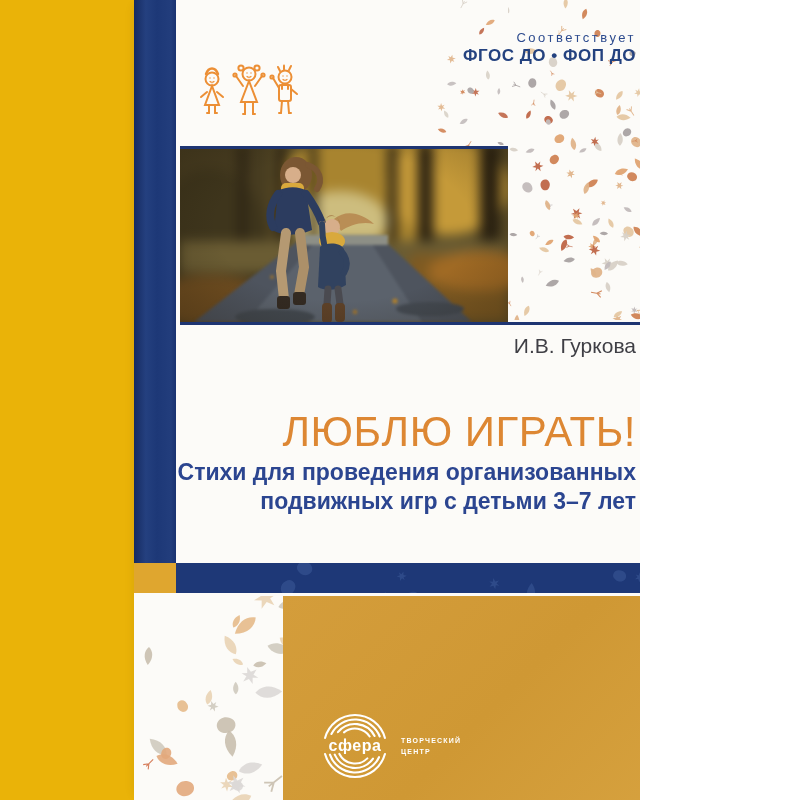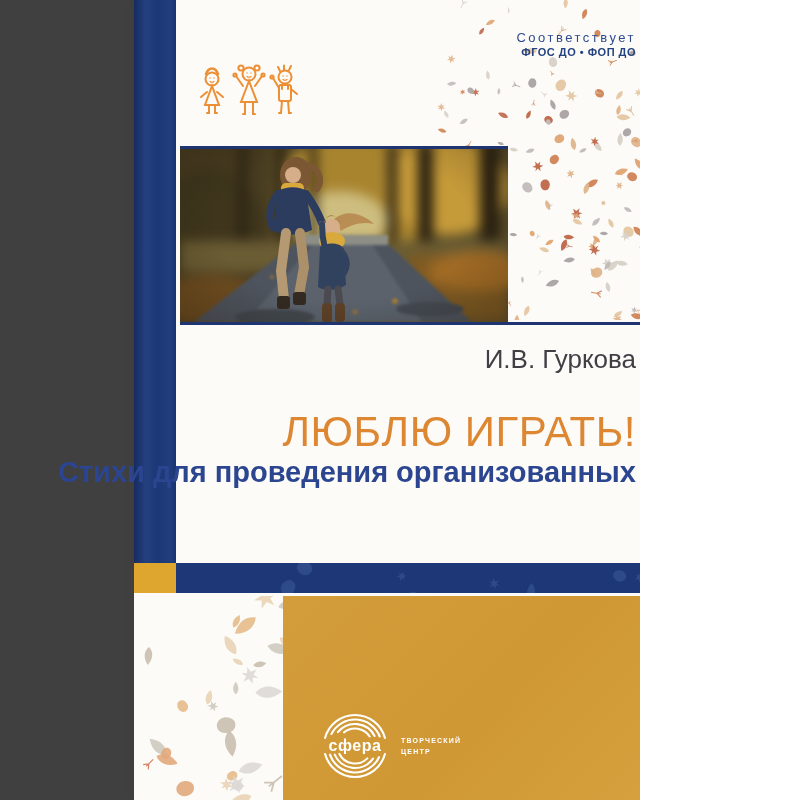--- a/index.html
+++ b/index.html
@@ -1,45 +1,45 @@
 <!DOCTYPE html>
 <html><head>
 <meta charset="utf-8">
 <style>
   html,body{margin:0;padding:0;background:#ffffff;}
-  .stage{position:relative;width:640px;height:800px;background:#404040;overflow:hidden;
+  .stage{position:relative;width:640px;height:800px;background:#eab308;overflow:hidden;
          font-family:"Liberation Sans",sans-serif;}
   .book{position:absolute;left:134px;top:0;width:528px;height:800px;background:#fcfbf8;
         box-shadow:8px 0 14px -8px rgba(80,60,20,.20), -5px 0 10px -6px rgba(80,60,20,.14);}
   .abs{position:absolute;}
   .spine{left:0;top:0;width:42px;height:563px;
          background:linear-gradient(90deg,#162b61 0%,#24407f 28%,#1d3877 55%,#223d7c 88%,#1a3370 100%);}
   .spine-square{left:0;top:563px;width:42px;height:30px;background:#dfa62f;}
   .band{left:42px;top:563px;width:486px;height:30px;background:#1e3877;overflow:hidden;}
   .yellow{left:149px;top:596px;width:379px;height:204px;
           background:linear-gradient(135deg,#d49d3b 0%,#cf9834 55%,#d6a13e 100%);}
   .leaf-region{overflow:hidden;}
   .leafTRa{left:296px;top:0;width:78px;height:146px;}
   .leafTRb{left:374px;top:0;width:154px;height:320px;}
   .leafBL{left:0;top:596px;width:149px;height:204px;}
   .compliance{right:26px;top:30px;text-align:right;z-index:4;}
   .compliance .l1{font-size:13px;letter-spacing:2.5px;color:#2d4b8e;}
-  .compliance .l2{font-size:11px;font-weight:bold;letter-spacing:.5px;color:#24427f;margin-top:1px;}
+  .compliance .l2{font-size:17px;font-weight:bold;letter-spacing:.5px;color:#24427f;margin-top:1px;}
   .series-icons{left:64px;top:62px;z-index:3;}
   .series-label{left:54px;top:122px;font-size:20px;font-weight:bold;color:#ee9330;
                 letter-spacing:.4px;word-spacing:6px;white-space:nowrap;z-index:3;}
   .photo{left:46px;top:146px;width:328px;height:176px;border-top:3px solid #1e3572;
          overflow:hidden;background:#4a3d1f;z-index:2;}
   .photo-vignette{left:46px;top:149px;width:328px;height:173px;z-index:3;
          background:radial-gradient(ellipse at 50% 45%, rgba(0,0,0,0) 55%, rgba(25,18,6,.28) 100%);}
   .rule{left:46px;top:322px;width:482px;height:3px;background:#1e3572;z-index:3;}
-  .author{right:26px;top:344px;font-size:26px;color:#3f3f45;white-space:nowrap;}
+  .author{right:26px;top:334px;font-size:21px;color:#3f3f45;white-space:nowrap;}
   .title{right:26px;top:408px;font-size:42px;font-weight:normal;color:#dd8733;
          letter-spacing:.5px;white-space:nowrap;}
-  .subtitle{right:26px;top:458px;font-size:29px;font-weight:bold;color:#2b4590;
+  .subtitle{right:26px;top:458px;font-size:23px;font-weight:bold;color:#2b4590;
             text-align:right;line-height:29px;white-space:nowrap;}
   .logo{left:38px;top:116px;width:68px;height:68px;}
   .logo-text{left:0;top:0;width:68px;height:68px;display:flex;align-items:center;justify-content:center;
              color:#fff;font-size:16px;font-weight:bold;letter-spacing:.5px;}
   .tagline{left:118px;top:139px;font-size:7px;font-weight:bold;color:#ffffff;
            letter-spacing:1.2px;line-height:11px;white-space:nowrap;}
   .edge-shade{right:0;top:0;width:10px;height:800px;z-index:6;
            background:linear-gradient(90deg,rgba(120,100,60,0),rgba(120,100,60,.10));}
 </style>
 </head>
@@ -338,20 +338,21 @@
         </g>
       </svg>
     </div>
     <div class="abs photo-vignette"></div>
     <div class="abs rule"></div>
 
     <div class="abs author">И.В. Гуркова</div>
     <div class="abs title">ЛЮБЛЮ ИГРАТЬ!</div>
     <div class="abs subtitle">
       <div>Стихи для проведения организованных</div>
+      <div>подвижных игр с детьми 3–7 лет</div>
     </div>
 
     <div class="abs band" id="bandDecor"><svg width="486" height="30">
           <path d="M10 2.5 C15.5 2.5 17.5 8 16 13 C14.5 17 10.5 18.5 7.5 17 C3.5 15 2.5 9.5 5 6 C6.5 3.5 8 2.5 10 2.5 Z" fill="#42619f" opacity="0.45" transform="translate(101.8 13.7) rotate(31 10 10) scale(1.06)"></path>
           <path d="M10 2.5 C15.5 2.5 17.5 8 16 13 C14.5 17 10.5 18.5 7.5 17 C3.5 15 2.5 9.5 5 6 C6.5 3.5 8 2.5 10 2.5 Z" fill="#42619f" opacity="0.45" transform="translate(435.1 1.9) rotate(281 10 10) scale(0.87)"></path>
           <path d="M10 2 L11.5 7 L17 5.5 L13.5 10 L17 14.5 L11.5 13 L10 18 L8.5 13 L3 14.5 L6.5 10 L3 5.5 L8.5 7 Z" fill="#42619f" opacity="0.45" transform="translate(221.2 4.0) rotate(323 10 10) scale(0.61)"></path>
           <path d="M10 2.5 C15.5 2.5 17.5 8 16 13 C14.5 17 10.5 18.5 7.5 17 C3.5 15 2.5 9.5 5 6 C6.5 3.5 8 2.5 10 2.5 Z" fill="#42619f" opacity="0.45" transform="translate(118.2 -4.4) rotate(286 10 10) scale(1.03)"></path>
           <path d="M10 1 C14.5 5 15.5 12 10 19 C4.5 12 5.5 5 10 1 Z" fill="#42619f" opacity="0.45" transform="translate(223.5 24.7) rotate(88 10 10) scale(0.67)"></path>
           <path d="M10 19 L10 6 M10 11 L5.5 5 M10 11 L14.5 5" fill="none" stroke="#42619f" stroke-width="1.4" opacity="0.45" transform="translate(193.1 24.6) rotate(98 10 10) scale(0.79)"></path>
           <path d="M10 1 C14.5 5 15.5 12 10 19 C4.5 12 5.5 5 10 1 Z" fill="#42619f" opacity="0.45" transform="translate(346.1 21.4) rotate(184 10 10) scale(1.12)"></path>

